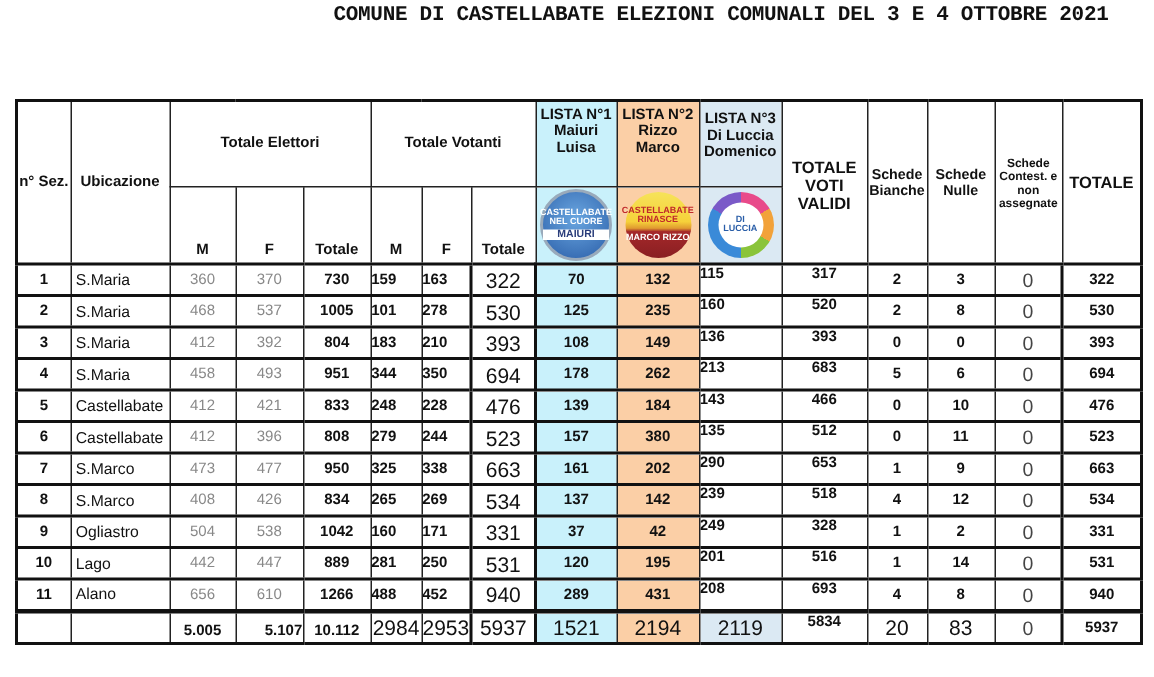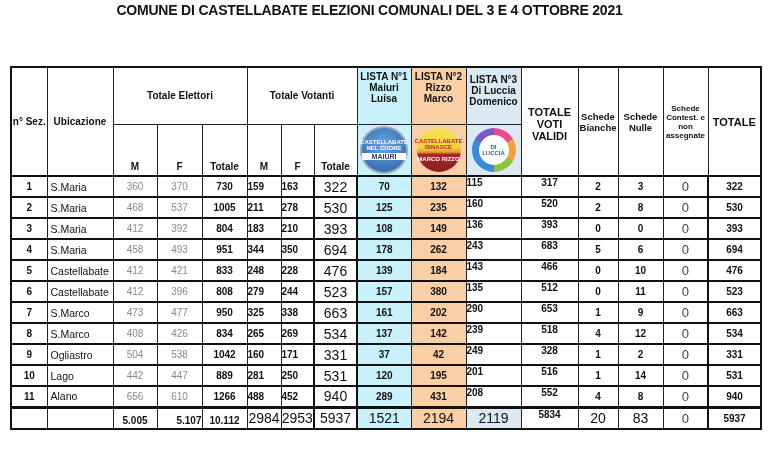--- a/index.html
+++ b/index.html
@@ -1,19 +1,19 @@
 <!DOCTYPE html>
 <html><head>
 <meta charset="utf-8">
 <style>
   html, body { margin:0; padding:0; background:#ffffff; }
   body { width:769px; height:451px; position:relative; overflow:hidden;
          font-family:"Liberation Sans", sans-serif; color:#111; }
-  .title { position:absolute; left:0; top:2px; width:739px; text-align:center;
-           font-weight:bold; font-size:14px; letter-spacing:-0.2px; }
+  .title { position:absolute; left:0; top:2px; width:739px; text-align:right;
+           font-weight:bold; font-size:14px; letter-spacing:-0.2px;font-family:Liberation Mono, monospace; }
   table { position:absolute; left:10px; top:66px; border-collapse:collapse; table-layout:fixed; }
   td { border:1px solid #222; padding:0; text-align:center; vertical-align:middle;
        font-size:10px; overflow:hidden; }
   .thick-top { border-top:2px solid #111; }
   .outer-l { border-left:2px solid #111; }
   .outer-r { border-right:2px solid #111; }
   .hdr { font-weight:bold; }
   .sub { vertical-align:bottom; padding-bottom:3px; font-weight:bold; }
   .lista1 { background:#c9f1fb; }
   .lista2 { background:#fbcfa6; }
@@ -123,21 +123,21 @@
     <td class="b thick-top">3</td>
     <td class="big thick-top" style="font-size:13px;color:#444">0</td>
     <td class="b outer-r thick-top" style="border-left:2px solid #111">322</td>
   </tr>
       <tr style="height:21px">
     <td class="b outer-l thick-top">2</td>
     <td class="loc thick-top">S.Maria</td>
     <td class="grey thick-top">468</td>
     <td class="grey thick-top">537</td>
     <td class="b thick-top">1005</td>
-    <td class="b r thick-top">211</td>
+    <td class="b r thick-top">101</td>
     <td class="b r thick-top">278</td>
     <td class="big thick-top" style="border-left:2px solid #111;border-right:2px solid #111">530</td>
     <td class="b lista1 thick-top">125</td>
     <td class="b lista2 thick-top">235</td>
     <td class="b r thick-top" style="vertical-align:top">160</td>
     <td class="b thick-top" style="vertical-align:top">520</td>
     <td class="b thick-top">2</td>
     <td class="b thick-top">8</td>
     <td class="big thick-top" style="font-size:13px;color:#444">0</td>
     <td class="b outer-r thick-top" style="border-left:2px solid #111">530</td>
@@ -164,21 +164,21 @@
     <td class="b outer-l thick-top">4</td>
     <td class="loc thick-top">S.Maria</td>
     <td class="grey thick-top">458</td>
     <td class="grey thick-top">493</td>
     <td class="b thick-top">951</td>
     <td class="b r thick-top">344</td>
     <td class="b r thick-top">350</td>
     <td class="big thick-top" style="border-left:2px solid #111;border-right:2px solid #111">694</td>
     <td class="b lista1 thick-top">178</td>
     <td class="b lista2 thick-top">262</td>
-    <td class="b r thick-top" style="vertical-align:top">243</td>
+    <td class="b r thick-top" style="vertical-align:top">213</td>
     <td class="b thick-top" style="vertical-align:top">683</td>
     <td class="b thick-top">5</td>
     <td class="b thick-top">6</td>
     <td class="big thick-top" style="font-size:13px;color:#444">0</td>
     <td class="b outer-r thick-top" style="border-left:2px solid #111">694</td>
   </tr>
       <tr style="height:21px">
     <td class="b outer-l thick-top">5</td>
     <td class="loc thick-top">Castellabate</td>
     <td class="grey thick-top">412</td>
@@ -291,21 +291,21 @@
     <td class="loc thick-top">Alano</td>
     <td class="grey thick-top">656</td>
     <td class="grey thick-top">610</td>
     <td class="b thick-top">1266</td>
     <td class="b r thick-top">488</td>
     <td class="b r thick-top">452</td>
     <td class="big thick-top" style="border-left:2px solid #111;border-right:2px solid #111">940</td>
     <td class="b lista1 thick-top">289</td>
     <td class="b lista2 thick-top">431</td>
     <td class="b r thick-top" style="vertical-align:top">208</td>
-    <td class="b thick-top" style="vertical-align:top">552</td>
+    <td class="b thick-top" style="vertical-align:top">693</td>
     <td class="b thick-top">4</td>
     <td class="b thick-top">8</td>
     <td class="big thick-top" style="font-size:13px;color:#444">0</td>
     <td class="b outer-r thick-top" style="border-left:2px solid #111">940</td>
   </tr>
       <tr style="height: 22px;" class="total-row">
     <td class="b outer-l thick-top" style="border-top: 3px solid rgb(17, 17, 17); border-bottom: 2px solid rgb(17, 17, 17);"></td>
     <td class="loc thick-top" style="border-top: 3px solid rgb(17, 17, 17); border-bottom: 2px solid rgb(17, 17, 17);"></td>
     <td class="b" style="border-top: 3px solid rgb(17, 17, 17); border-bottom: 2px solid rgb(17, 17, 17); vertical-align: bottom; padding-bottom: 2px;">5.005</td>
     <td class="b" style="border-top: 3px solid rgb(17, 17, 17); border-bottom: 2px solid rgb(17, 17, 17); vertical-align: bottom; padding-bottom: 2px; text-align: right;">5.107</td>

